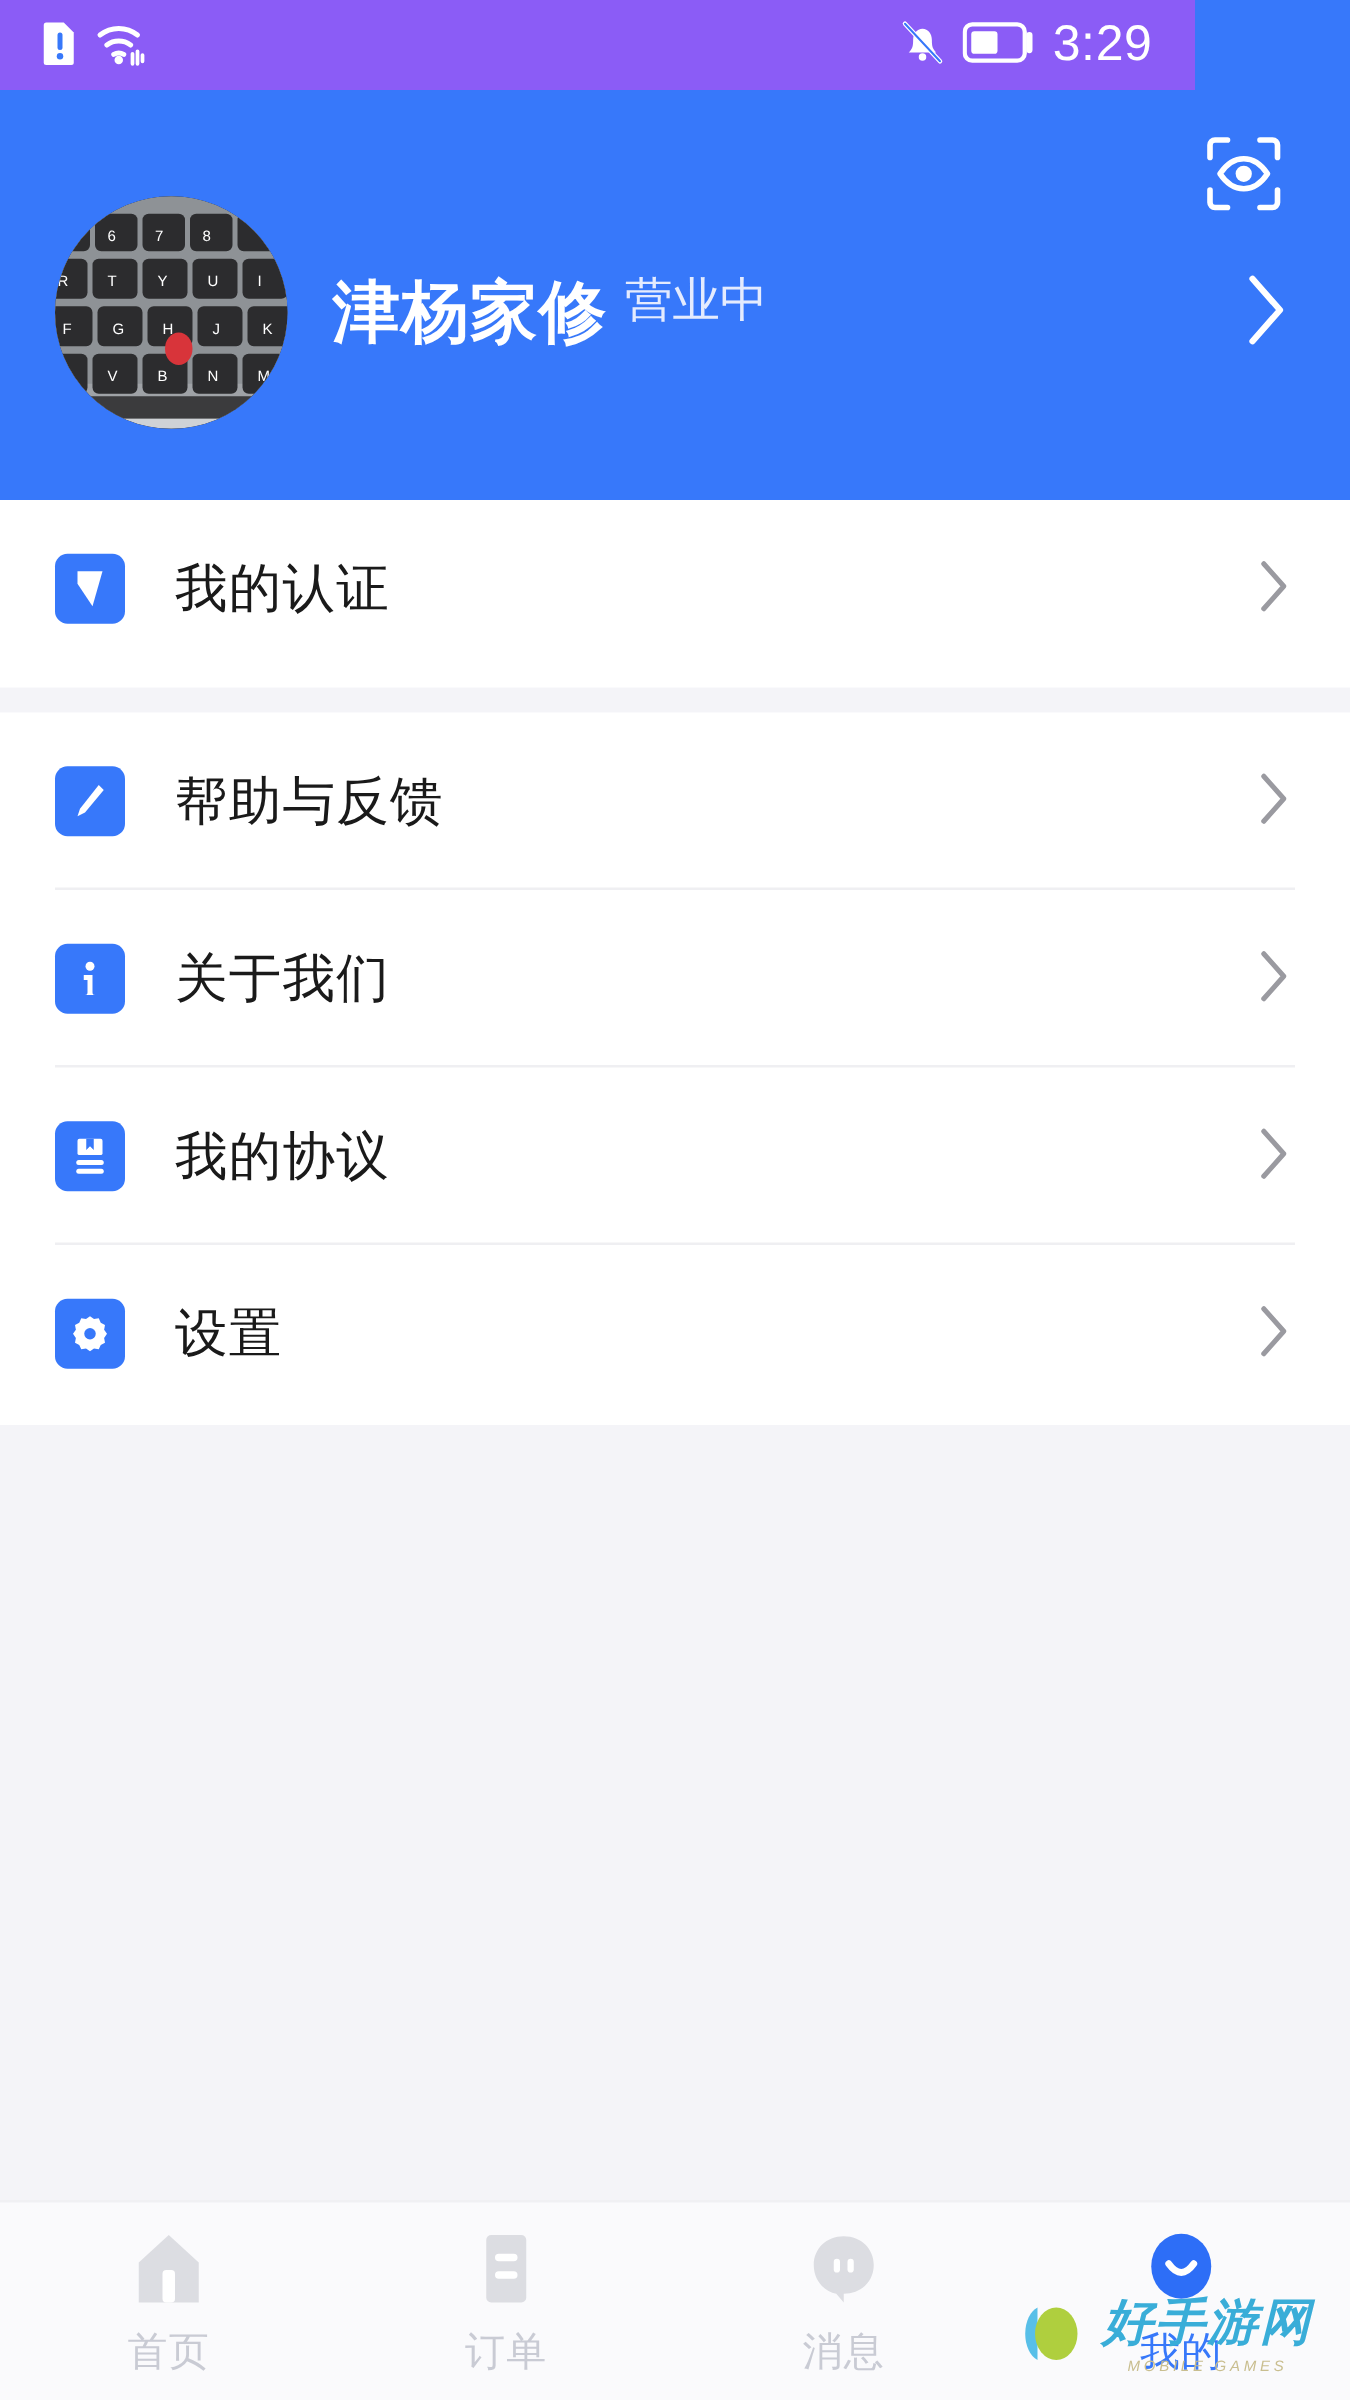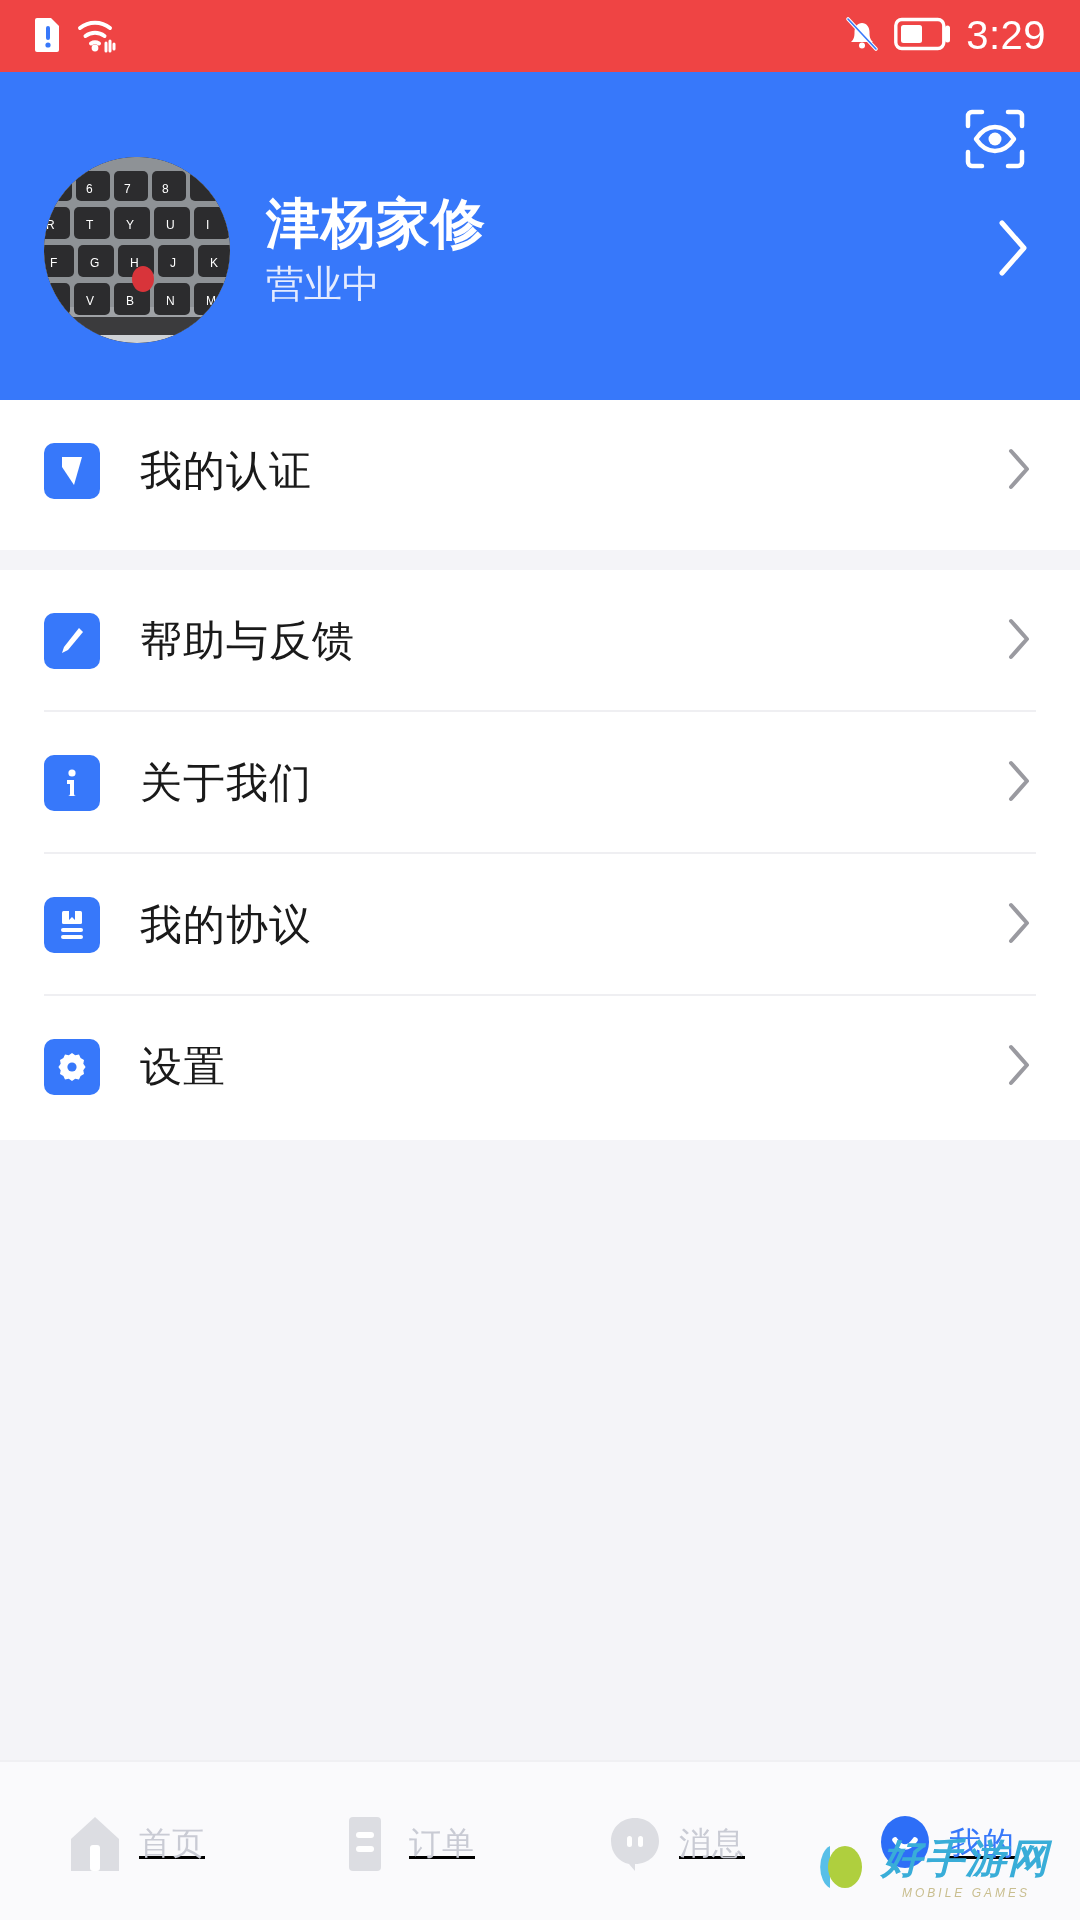--- a/index.html
+++ b/index.html
@@ -6,22 +6,22 @@
   html, body {
     width:1080px; height:1920px;
     font-family:"Liberation Sans","DejaVu Sans",sans-serif;
     background:#F4F4F8;
     overflow:hidden;
   }
   .screen { position:relative; width:1080px; height:1920px; background:#F4F4F8; }
 
   
   .statusbar {
-    position:absolute; top:0; left:0; width:1080px; height:72px;
-    background:#ef4444; display:flex; align-items:center;
+    position:absolute; top:0; left:0; width:956px; height:72px;
+    background:#8b5cf6; display:flex; align-items:center;
     padding:0 34px; color:#ffffff;gap:48px;
   }
   .sb-left { display:flex; align-items:center; gap:14px; }
   .sb-right { margin-left:auto; display:flex; align-items:center; gap:14px; }
   .sb-time { font-size:40px; font-weight:400; letter-spacing:0.5px; line-height:1; padding-bottom:3px; }
 
   
   .header {
     position:absolute; top:0; left:0; width:1080px; height:400px;
     background:#3778FA;
@@ -32,21 +32,21 @@
   }
   .profile {
     position:absolute; left:0; top:150px; width:1080px; height:200px;
     display:flex; align-items:center; padding:0 44px; cursor:pointer;
   }
   .avatar {
     width:186px; height:186px; border-radius:50%; overflow:hidden;
     flex-shrink:0; background:#2b2b2b; position:relative;
   }
   .avatar svg { display:block; width:100%; height:100%; }
-  .profile-text { margin-left:36px; display:flex; flex-direction:column; gap:14px; }
+  .profile-text { margin-left:36px; display:flex; flex-direction:row; gap:14px; }
   .shop-name { font-size:54px; font-weight:bold; color:#ffffff; line-height:1.05; letter-spacing:1px; }
   .shop-status { font-size:38px; color:#E4EBFE; line-height:1.05; }
   .profile-arrow { margin-left:auto; }
 
   
   .card {
     position:absolute; left:0; width:1080px; background:#ffffff;
   }
   #card-cert { top:400px; height:150px; }
   #card-main { top:570px; height:570px; }
@@ -66,22 +66,22 @@
   .divider {
     position:absolute; left:44px; right:44px; bottom:0; height:2px; background:#EFEFF2;
   }
 
   
   .tabbar {
     position:absolute; left:0; bottom:0; width:1080px; height:160px;
     background:#FAFAFC; display:flex; border-top:2px solid #F0F0F3;
   }
   .tab {
-    flex:1; display:flex; flex-direction:row; align-items:center;
-    justify-content:center; gap:14px; cursor:pointer; padding-top:6px;text-decoration:underline;
+    flex:1; display:flex; flex-direction:column; align-items:center;
+    justify-content:center; gap:14px; cursor:pointer; padding-top:6px;
   }
   .tab .tabicon { height:62px; display:flex; align-items:center; justify-content:center; }
   .tab .tablabel { font-size:32px; color:#C9CBD4; letter-spacing:1px; }
   .tab.active .tablabel { color:#3778FA; }
 
   
   .watermark {
     position:absolute; right:18px; bottom:8px; width:250px; height:86px;
     display:flex; align-items:center; gap:10px; pointer-events:none;
   }

